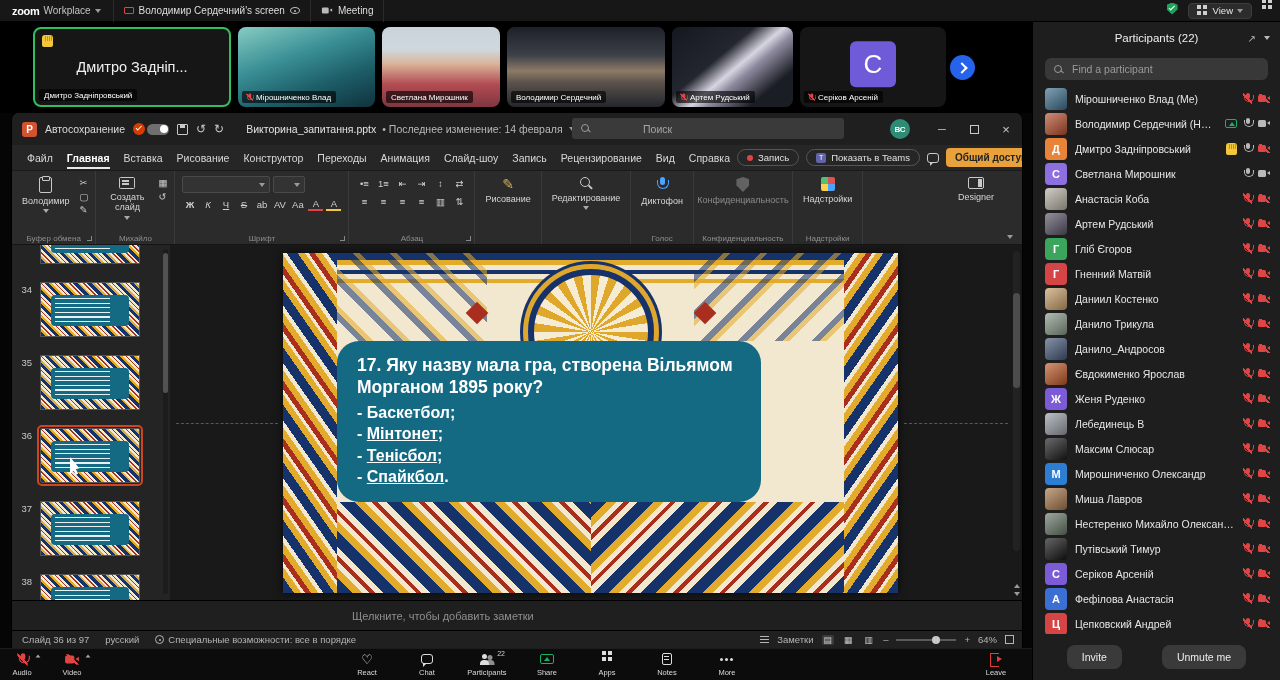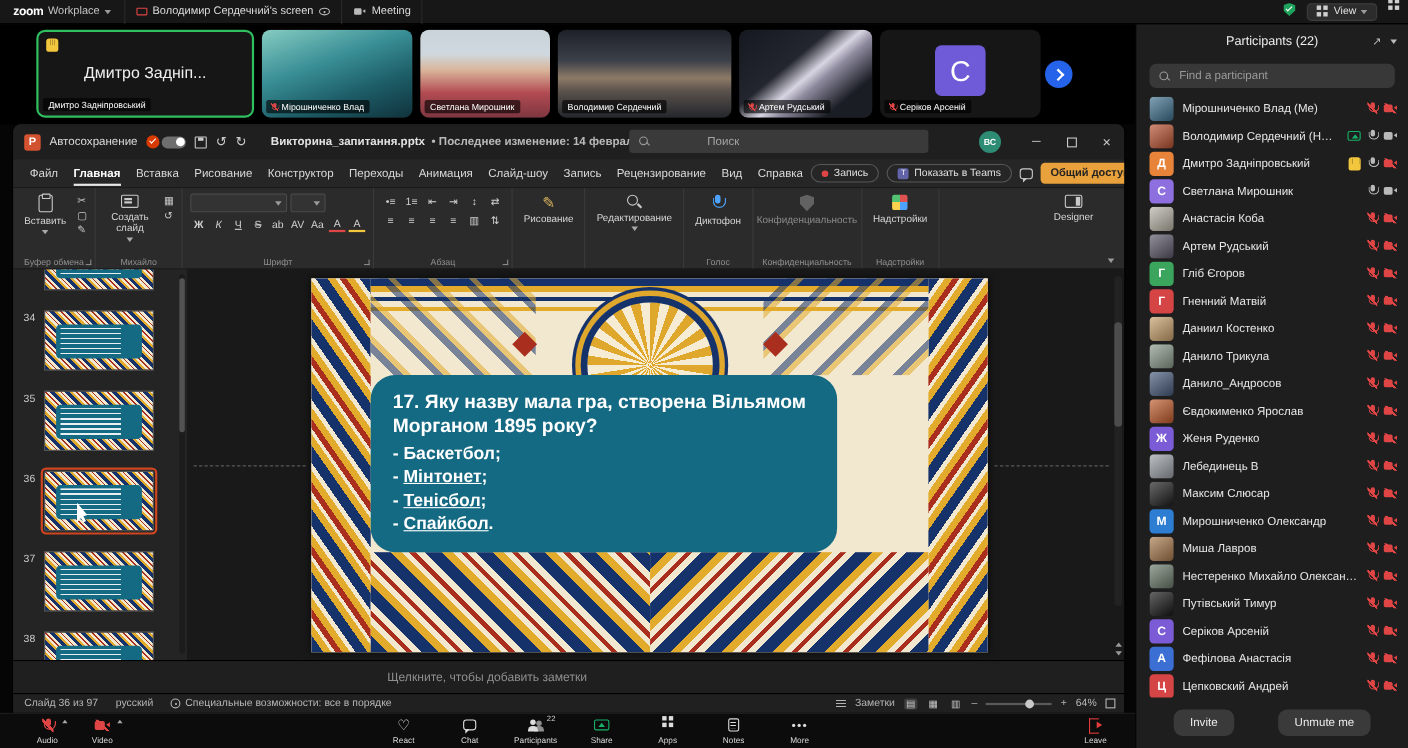--- a/index.html
+++ b/index.html
@@ -69,21 +69,21 @@
   .ptl{display:flex;align-items:center;gap:8px;padding-left:10px;}
   .pptlogo{width:15px;height:15px;background:#d35230;border-radius:3px;color:#fff;font-size:10px;font-weight:bold;display:flex;align-items:center;justify-content:center;}
   .autosave-toggle{display:flex;align-items:center;gap:2px;}
   .as-check{width:12px;height:12px;border-radius:50%;background:#d83b01;position:relative;}
   .as-check::after{content:"";position:absolute;left:3px;top:3.4px;width:4.6px;height:2.4px;border-left:1.4px solid #fff;border-bottom:1.4px solid #fff;transform:rotate(-45deg);}
   .as-pill{width:22px;height:11px;border-radius:6px;background:#6f6f6f;position:relative;}
   .as-pill::after{content:"";position:absolute;right:1.5px;top:1.5px;width:8px;height:8px;border-radius:50%;background:#fff;}
   .ic-save{position:relative;width:11px;height:11px;border:1.2px solid #c9c9c9;border-radius:1px;display:inline-block;}
   .ic-save::before{content:"";position:absolute;left:2px;top:0;width:5px;height:3.5px;background:#c9c9c9;}
   .tglyph{font-size:12px;color:#c9c9c9;line-height:1;}
-  .doc-title{margin-left:14px;white-space:nowrap;color:#e3e3e3;display:flex;align-items:center;gap:6px;font-weight:bold;}
+  .doc-title{margin-left:14px;white-space:nowrap;color:#e3e3e3;display:flex;align-items:center;gap:6px;}
   .psearch{position:absolute;left:560px;top:5px;width:272px;height:21px;background:#3a3a3a;border-radius:3px;display:flex;align-items:center;gap:7px;padding:0 9px;}
   .psearch input{background:transparent;border:none;outline:none;color:#ddd;font-size:10.5px;width:100%;font-family:"Liberation Sans",sans-serif;margin-left:44px;}
   .psearch input::placeholder{color:#a5a5a5;}
   .ptr{position:absolute;right:0;top:0;height:32px;display:flex;align-items:center;}
   .acct{width:20px;height:20px;border-radius:50%;background:#2e8b74;color:#fff;font-size:8px;font-weight:bold;display:flex;align-items:center;justify-content:center;margin-right:16px;}
   .winbtn{width:32px;height:32px;display:flex;align-items:center;justify-content:center;color:#c9c9c9;font-size:11px;}
   .ic-maxsq{width:9px;height:9px;border:1.1px solid #c9c9c9;}
 
   .pmenu{position:relative;height:26px;background:#262626;display:flex;align-items:center;font-size:10.5px;color:#d8d8d8;border-bottom:1px solid #1a1a1a;}
   #menu-tabs{display:flex;align-items:center;padding-left:8px;}
@@ -197,21 +197,21 @@
   .prow{height:25px;display:flex;align-items:center;gap:8px;padding:0 10px 0 12px;}
   .pav{width:22px;height:22px;border-radius:4px;color:#fff;font-size:11px;font-weight:bold;display:flex;align-items:center;justify-content:center;flex:0 0 auto;}
   .pav.photo{background-image:linear-gradient(145deg,rgba(255,255,255,.35),rgba(0,0,0,.35));}
   .pname{font-size:10.5px;color:#e6e6e6;white-space:nowrap;overflow:hidden;text-overflow:ellipsis;flex:1;}
   .pics{display:flex;align-items:center;gap:6px;flex:0 0 auto;}
   .pfoot{height:46px;display:flex;align-items:center;justify-content:center;gap:40px;}
   .zbtn{height:24px;padding:0 15px;border-radius:8px;background:#3a3a3a;color:#ececec;font-size:10.5px;display:flex;align-items:center;white-space:nowrap;}
 
   
   .toolbar{position:absolute;left:0;top:648px;width:1032px;height:32px;background:#0c0c0c;display:flex;align-items:center;border-top:1px solid #1d1d1d;}
-  .tb-left{display:flex;gap:6px;padding-left:21px;}
+  .tb-left{display:flex;gap:6px;padding-left:0;}
   .tbtn{position:relative;display:flex;flex-direction:column;align-items:center;justify-content:center;gap:2px;min-width:44px;color:#d9d9d9;font-size:7.5px;height:32px;}
   .tbi{height:13px;display:flex;align-items:center;justify-content:center;color:#ddd;}
   .tbi.txt{font-size:13px;line-height:1;}
   .tcaret{position:absolute;right:3px;top:5px;color:#a9a9a9;transform:scale(.8);}
   .badge{position:absolute;top:1px;right:4px;font-size:7px;color:#cfcfcf;}
   .tb-center{position:absolute;left:53%;transform:translateX(-50%);display:flex;gap:16px;}
   .tb-leave{position:absolute;right:14px;}
   .ic-chat2{position:relative;width:12px;height:10px;border:1.4px solid #ddd;border-radius:3px;}
   .ic-chat2::after{content:"";position:absolute;left:1.5px;bottom:-4px;width:0;height:0;border-top:4px solid #ddd;border-right:4px solid transparent;}
   .ic-people{position:relative;width:14px;height:11px;}
@@ -366,21 +366,21 @@
           <span>Общий доступ</span>
 
         </div>
       </div>
     </div>
 
     <div class="pribbon">
       <div class="rgroup">
         <div class="bigb">
           <span class="ic-paste"></span>
-          <span>Вставить</span>
+          <span>Володимир</span>
           <span class="cd"></span>
         </div>
         <div class="smallcol" id="clip-small">
             <span class="sico">✂</span>
             <span class="sico">▢</span>
             <span class="sico">✎</span>
           </div>
         <div class="gcap">Буфер обмена</div>
         <span class="launch"></span>
       </div>

